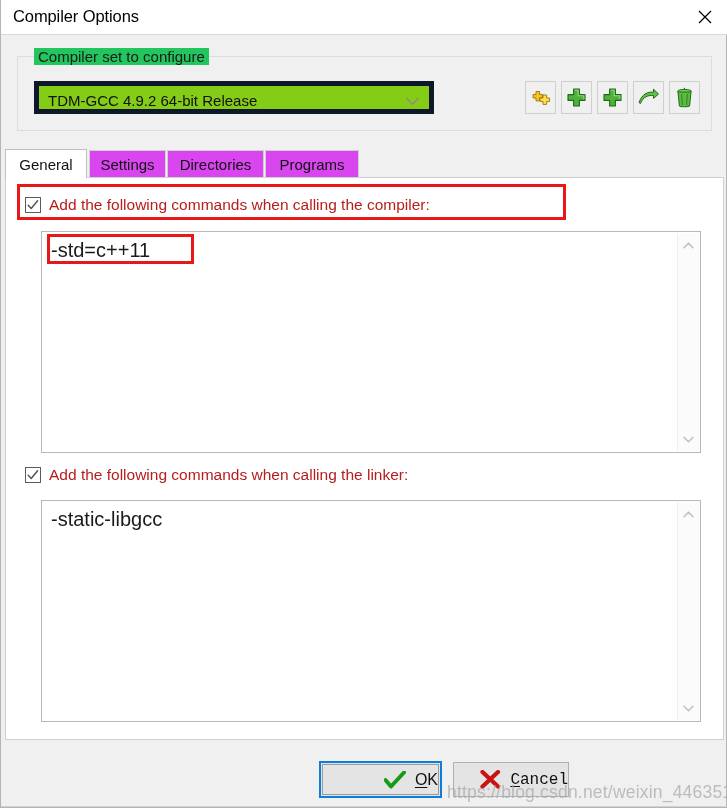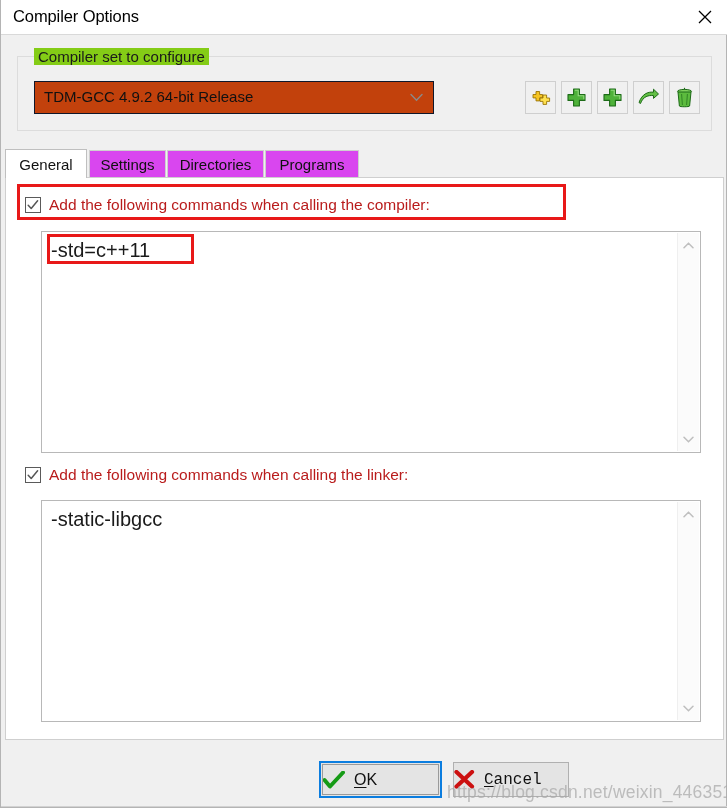--- a/index.html
+++ b/index.html
@@ -63,34 +63,34 @@
     width: 695px;
     height: 75px;
     border: 1px solid #dcdcdc;
     box-sizing: border-box;
     background: transparent;
   }
   #groupbox-caption {
     position: absolute;
     left: 33px;
     top: 48px;
-    background: #84cc16;
+    background: #22c55e;
     padding: 0 4px;
     font-size: 15px;
     color: #1a1a1a;
     white-space: nowrap;
   }
   #combo {
     position: absolute;
     left: 33px;
     top: 81px;
     width: 400px;
     height: 33px;
-    background: #c2410c;
-    border: 1px solid #0f172a;
+    background: #84cc16;
+    border: 5px solid #0f172a;
     box-sizing: border-box;
     cursor: default;
   }
   #combo-value {
     position: absolute;
     left: 9px;
     top: 6px;
     font-size: 15px;
     color: #111111;
     white-space: nowrap;
@@ -234,21 +234,21 @@
 
   
   .dlg-btn {
     position: absolute;
     height: 33px;
     background: #e4e4e4;
     border: 1px solid #b0b0b0;
     box-sizing: border-box;
     display: flex;
     align-items: center;
-    justify-content: flex-start;
+    justify-content: flex-end;
     font-size: 16px;
     color: #101010;
     cursor: default;
     white-space: nowrap;
   }
   #btn-ok-focus {
     position: absolute;
     left: 318px;
     top: 761px;
     width: 123px;

